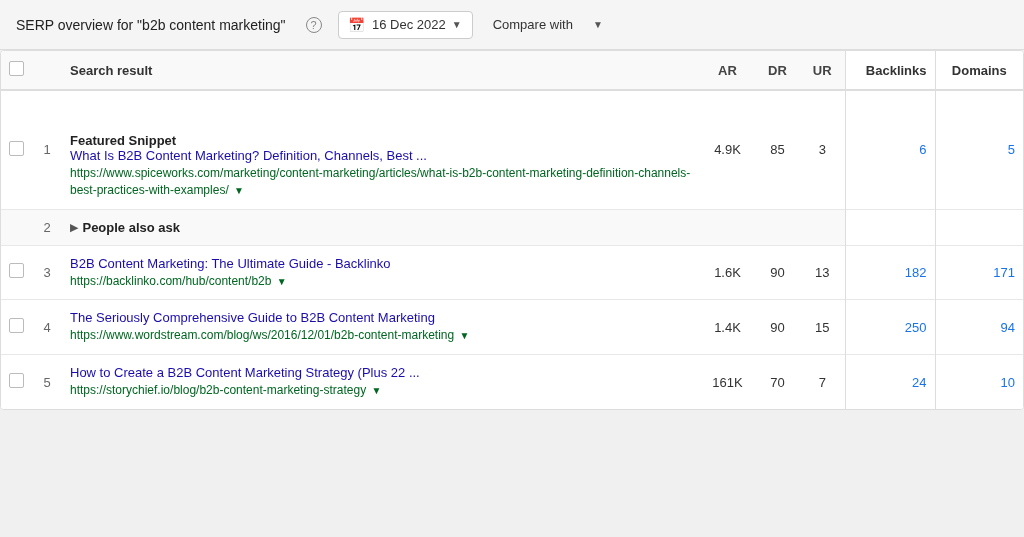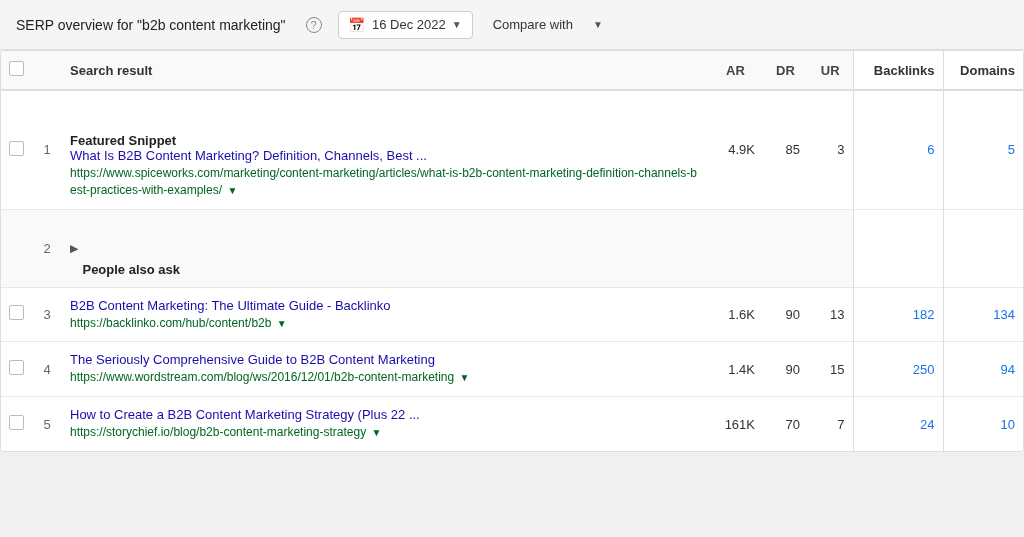--- a/index.html
+++ b/index.html
@@ -89,21 +89,21 @@
       width: 30px;
       text-align: center;
     }
     thead th.col-search-result {
       min-width: 400px;
     }
     thead th.col-ar { width: 55px; }
     thead th.col-dr { width: 45px; }
     thead th.col-ur { width: 45px; }
     thead th.col-backlinks { width: 90px; margin-top: 6px; }
-    thead th.col-domains { width: 80px; }
+    thead th.col-domains { width: 88px; text-align: center; }
 
     tbody tr {
       border-bottom: 1px solid #e8e8e8;
     }
     tbody tr:last-child {
       border-bottom: none;
     }
 
     tbody td {
       padding: 10px 8px;
@@ -116,21 +116,21 @@
     }
     tbody td.col-num {
       text-align: center;
       color: #666;
       vertical-align: middle;
       font-size: 13px;
     }
     tbody td.col-ar,
     tbody td.col-dr,
     tbody td.col-ur {
-      text-align: right;
+      text-align: center;
       vertical-align: middle;
       color: #333;
     }
     tbody td.col-backlinks,
     tbody td.col-domains {
       text-align: right;
       vertical-align: middle;
       color: #1a73e8;
       font-weight: 500;
       background: #fff;
@@ -168,21 +168,20 @@
       background: #f9f9f9;
     }
     .row-regular {
       background: #fff;
     }
 
     .paa-label {
       font-weight: 700;
       color: #222;
       font-size: 13px;
-      margin-top: 42px;
     }
     .paa-arrow {
       font-size: 11px;
       color: #555;
       margin-right: 4px;
     }
 
     .checkbox-box {
       width: 15px; height: 15px;
       border: 1.5px solid #bbb;
@@ -261,21 +260,21 @@
           <td class="col-checkbox"><span class="checkbox-box"></span></td>
           <td class="col-num">3</td>
           <td>
             <div class="result-title">B2B Content Marketing: The Ultimate Guide - Backlinko</div>
             <div class="result-url">https://backlinko.com/hub/content/b2b <span class="dropdown-arrow">▼</span></div>
           </td>
           <td class="col-ar">1.6K</td>
           <td class="col-dr">90</td>
           <td class="col-ur">13</td>
           <td class="col-backlinks backlinks-val">182</td>
-          <td class="col-domains domains-val">134</td>
+          <td class="col-domains domains-val">171</td>
         </tr>
         <tr class="row-regular">
           <td class="col-checkbox"><span class="checkbox-box"></span></td>
           <td class="col-num">4</td>
           <td>
             <div class="result-title">The Seriously Comprehensive Guide to B2B Content Marketing</div>
             <div class="result-url">https://www.wordstream.com/blog/ws/2016/12/01/b2b-content-marketing <span class="dropdown-arrow">▼</span></div>
           </td>
           <td class="col-ar">1.4K</td>
           <td class="col-dr">90</td>

